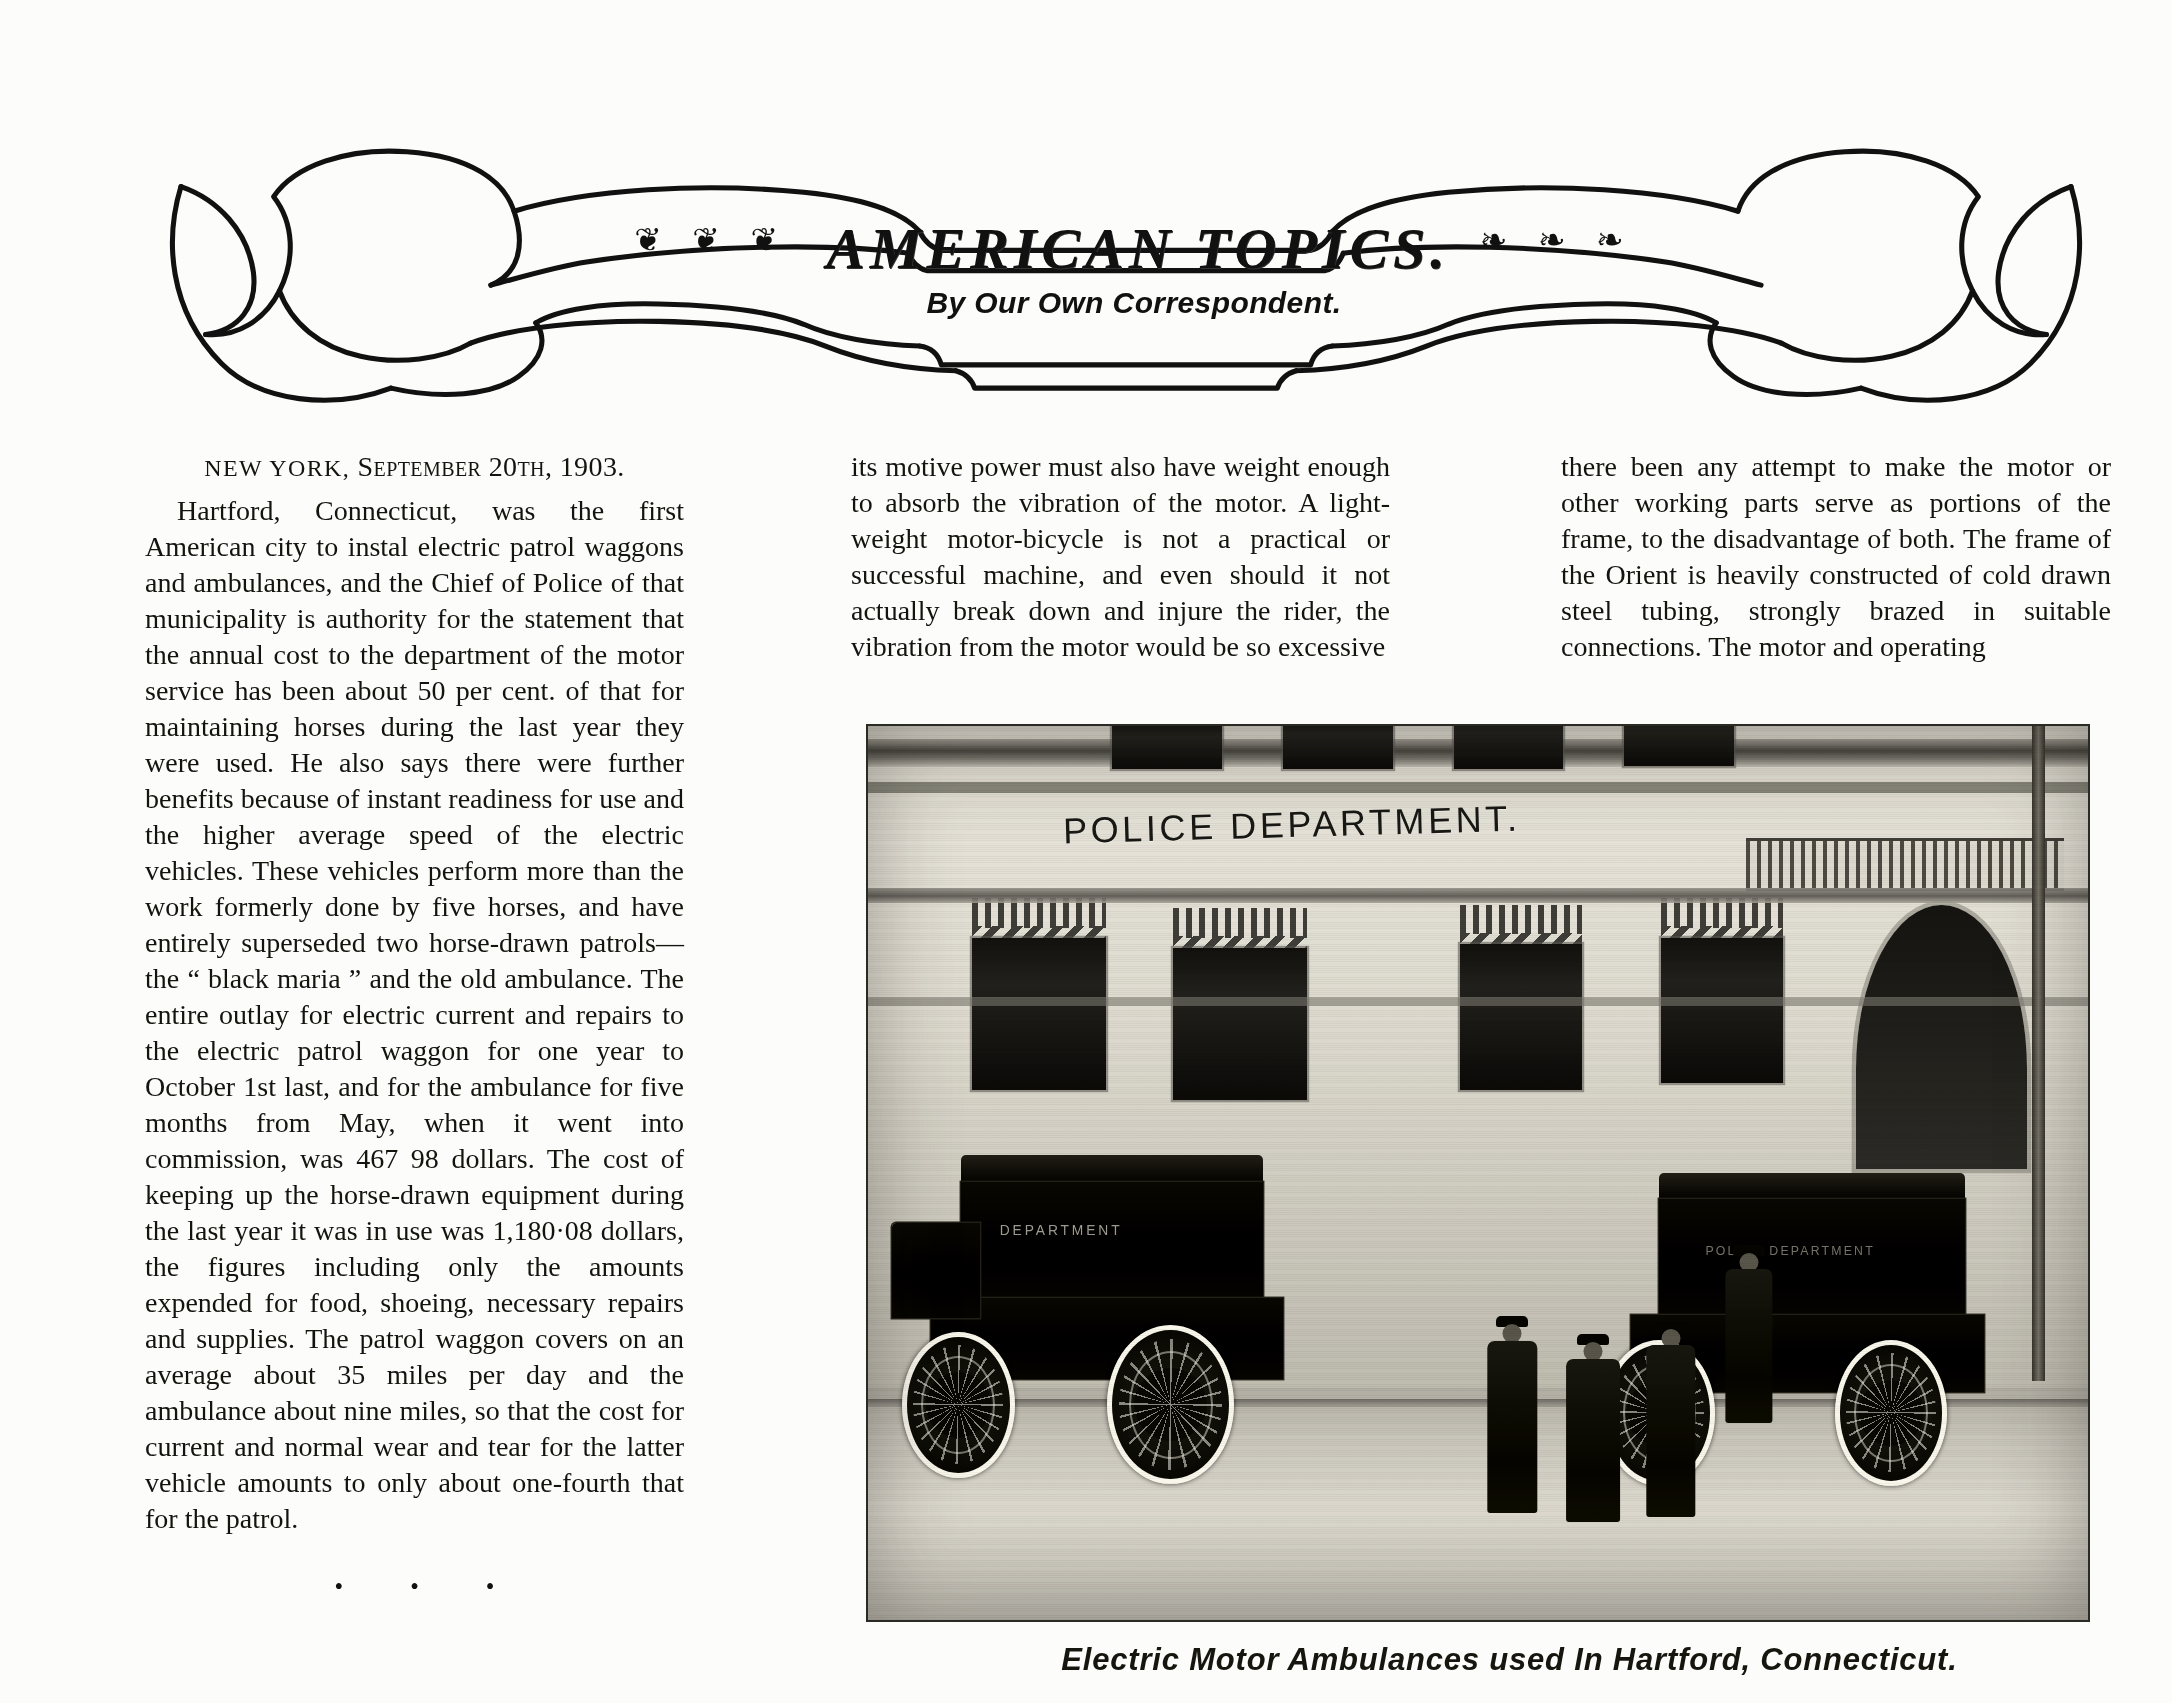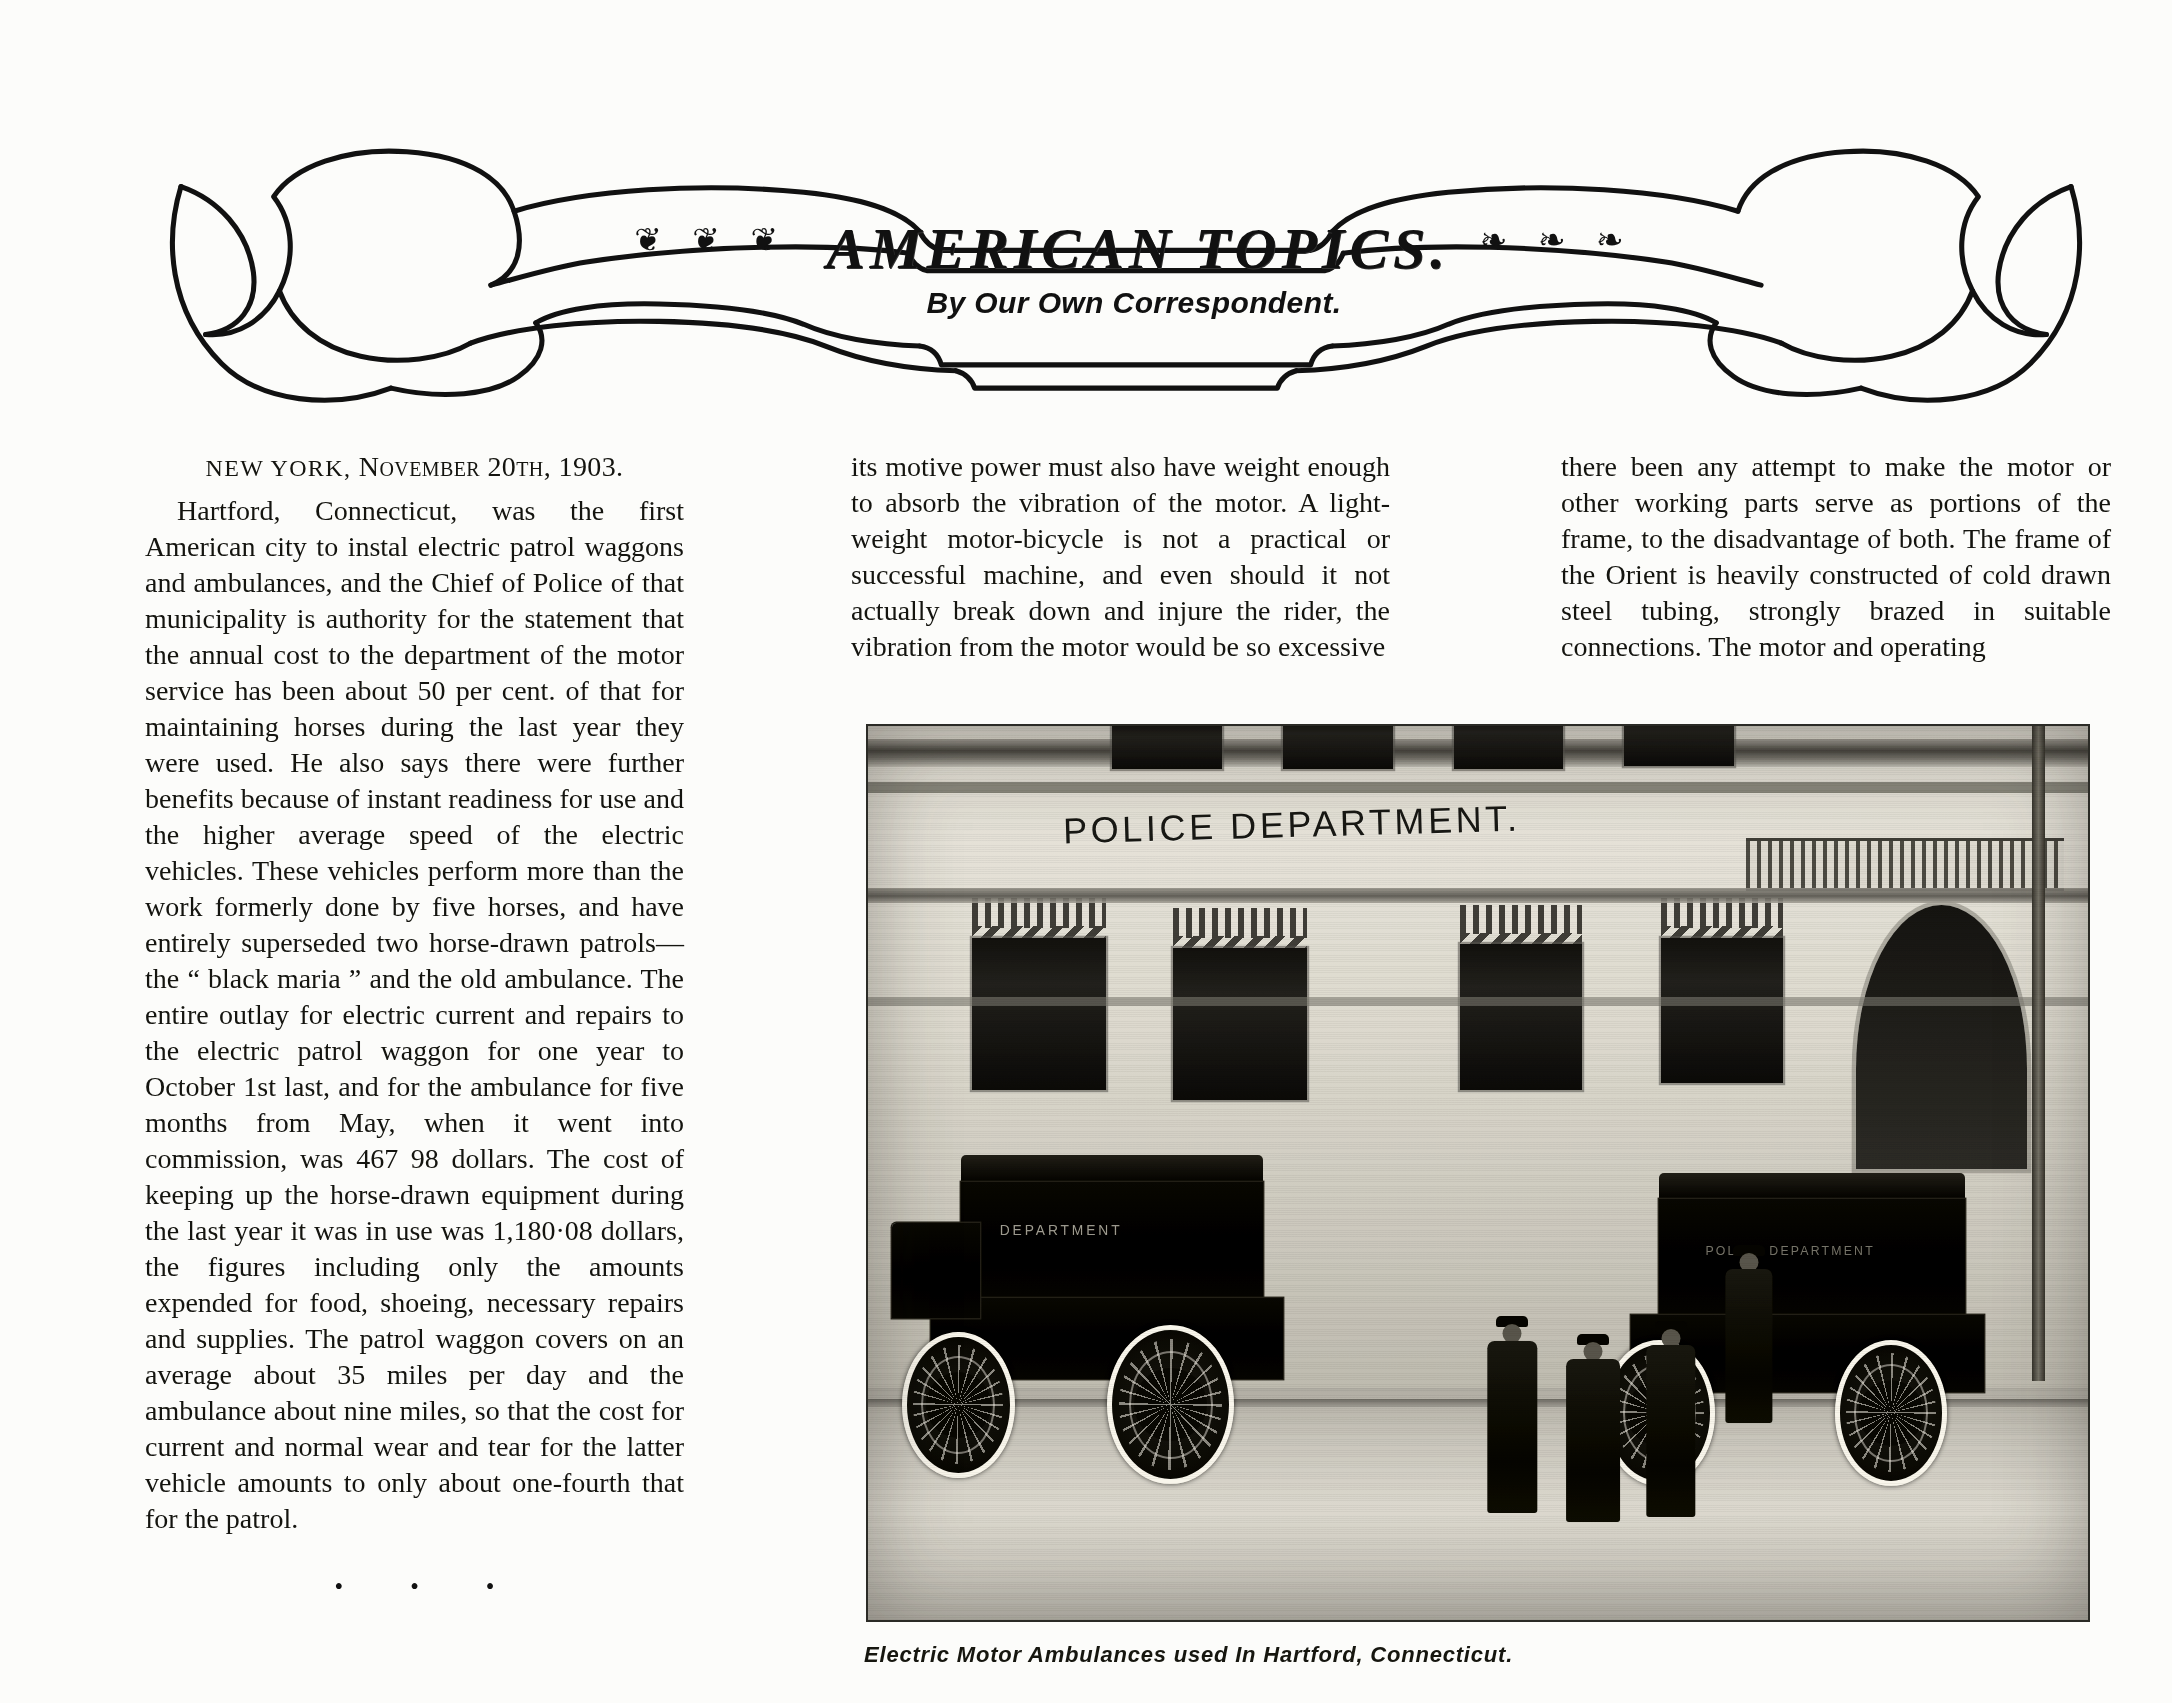--- a/index.html
+++ b/index.html
@@ -243,25 +243,25 @@
       repeating-linear-gradient(0deg, rgba(0,0,0,.045) 0 0.7px, transparent 0.7px 2.2px),
       repeating-linear-gradient(90deg, rgba(255,255,255,.035) 0 0.7px, transparent 0.7px 2.9px);
     mix-blend-mode:multiply;opacity:.85;
   }
   .vig{
     position:absolute;inset:0;pointer-events:none;
     box-shadow:inset 0 0 87px rgba(40,38,33,.35);
   }
 
   .caption{
-    position:absolute;left:864px;top:1642px;width:1231px;
+    position:absolute;left:894px;top:1642px;width:1231px;
     font-family:"Liberation Sans",sans-serif;
     font-weight:bold;font-style:italic;
-    font-size:22px;letter-spacing:0.8px;color:#16160f;
-    white-space:nowrap;
+    font-size:31px;letter-spacing:0.8px;color:#16160f;
+    text-align:center;white-space:nowrap;
   }
 </style>
 </head>
 <body>
 
 <div class="page">
 
 
   <div class="banner">
     <svg viewBox="0 0 2690 400" preserveAspectRatio="none">
@@ -309,21 +309,21 @@
       <div>
         <span class="orn-left">❦ ❦ ❦</span><span class="banner-title">AMERICAN TOPICS.</span><span class="orn-right">❧ ❧ ❧</span>
       </div>
       <div class="banner-sub">By Our Own Correspondent.</div>
     </div>
   </div>
 
   <div class="cols">
 
     <div class="col col1">
-      <p class="dateline"><span class="city">New York,</span><span> November 20th, 1903.</span></p>
+      <p class="dateline"><span class="city">New York,</span><span> September 20th, 1903.</span></p>
       <p class="indent">Hartford, Connecticut, was the first American city to instal electric patrol waggons and ambulances, and the Chief of Police of that municipality is authority for the statement that the annual cost to the department of the motor service has been about 50 per cent. of that for maintaining horses during the last year they were used. He also says there were further benefits because of instant readiness for use and the higher average speed of the electric vehicles. These vehicles perform more than the work formerly done by five horses, and have entirely superseded two horse-drawn patrols—the “ black maria ” and the old ambulance. The entire outlay for electric current and repairs to the electric patrol waggon for one year to October 1st last, and for the ambulance for five months from May, when it went into commission, was 467 98 dollars. The cost of keeping up the horse-drawn equipment during the last year it was in use was 1,180·08 dollars, the figures including only the amounts expended for food, shoeing, necessary repairs and supplies. The patrol waggon covers on an average about 35 miles per day and the ambulance about nine miles, so that the cost for current and normal wear and tear for the latter vehicle amounts to only about one-fourth that for the patrol.</p>
       <div class="dots-end">•••</div>
     </div>
 
     <div class="col col3">
       <p>there been any attempt to make the motor or other working parts serve as portions of the frame, to the disadvantage of both. The frame of the Orient is heavily constructed of cold drawn steel tubing, strongly brazed in suitable connections. The motor and operating</p>
     </div>
 
     <div class="col col2">
       <p>its motive power must also have weight enough to absorb the vibration of the motor. A light-weight motor-bicycle is not a practical or successful machine, and even should it not actually break down and injure the rider, the vibration from the motor would be so excessive</p>

